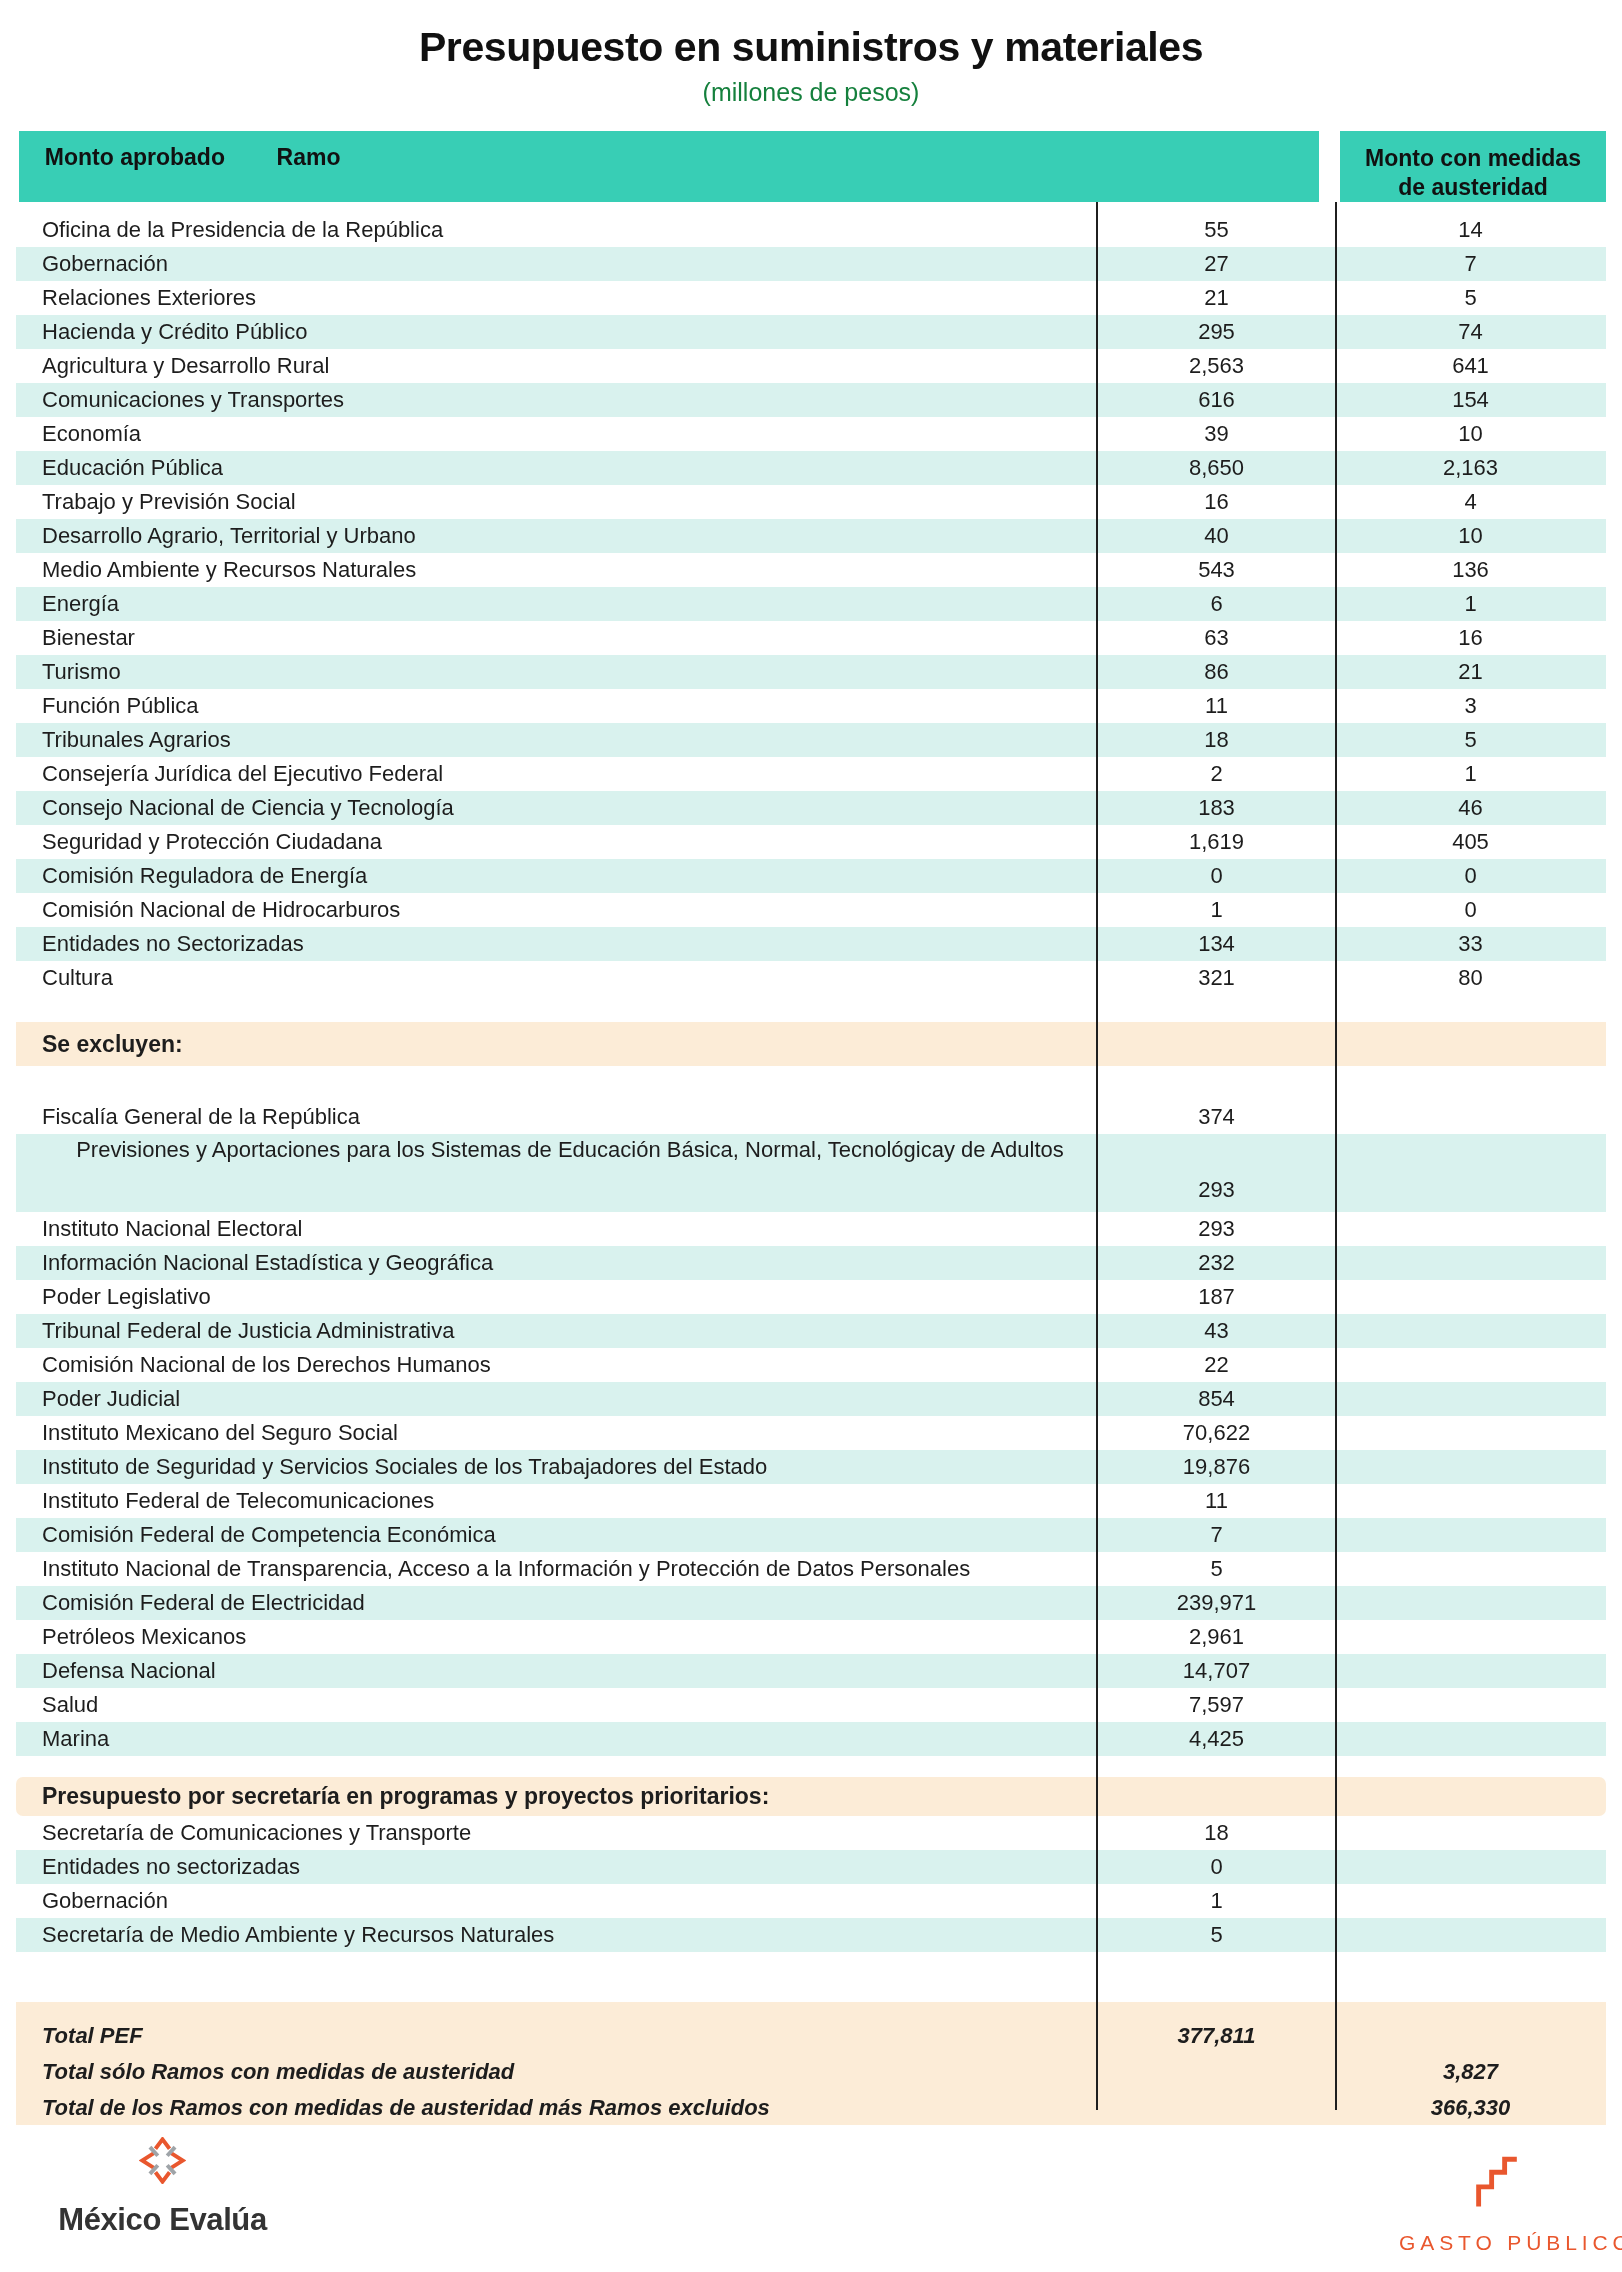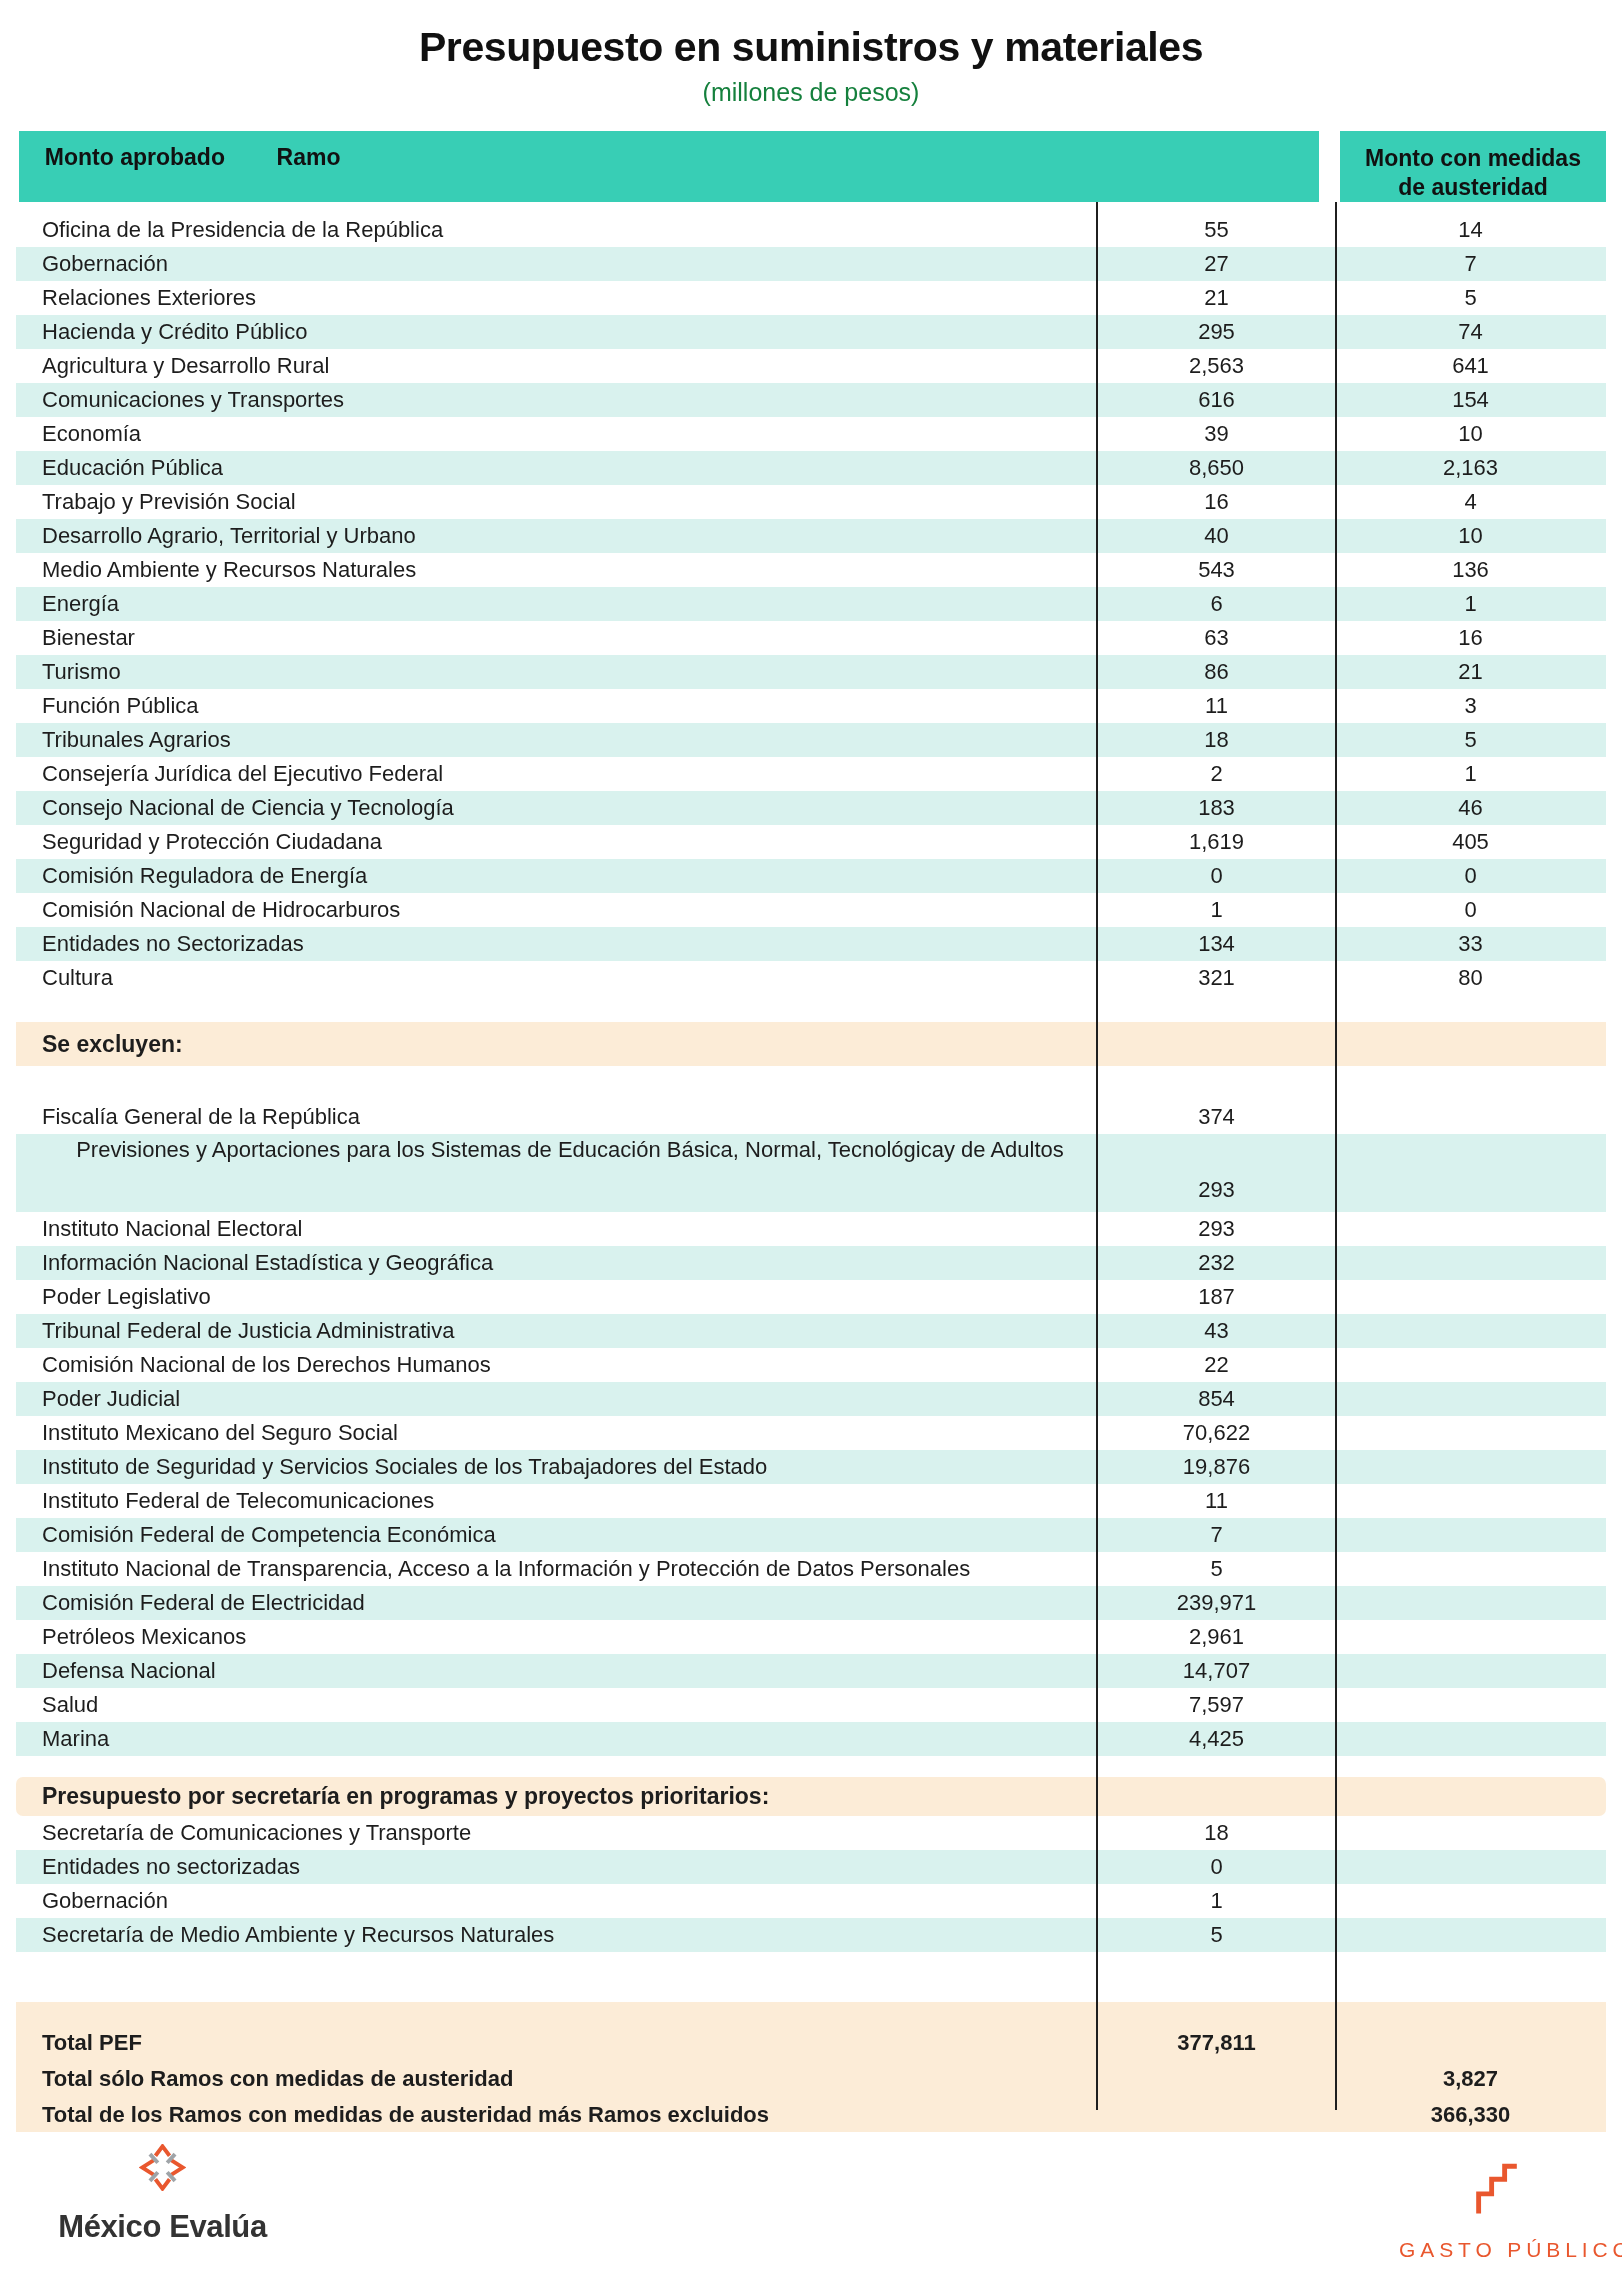--- a/index.html
+++ b/index.html
@@ -61,21 +61,21 @@
   .band{
     background:#fcecd7;
     height:44px;
     display:flex;align-items:center;
     padding-left:26px;
     box-sizing:border-box;
     font-weight:bold;font-size:23px;
   }
   .band48{height:39px;border-radius:7px;}
   
-  .totals{background:#fcecd7;padding-top:23px;height:107px;}
+  .totals{background:#fcecd7;padding-top:16px;height:107px;font-style:italic;}
   .total-row{height:36px;font-weight:bold;background:transparent;}
   
   .vline{position:absolute;top:71px;width:1.6px;height:1908px;background:#1f1f1f;}
   .vline1{left:1080px;}
   .vline2{left:1319px;}
   
   .footer{position:relative;height:162px;margin:0 16px;}
   .logo-left{position:absolute;left:41px;top:12px;width:211px;text-align:center;}
   .logo-left svg{display:block;margin:0 auto;}
   .logo-left .logo-text{

